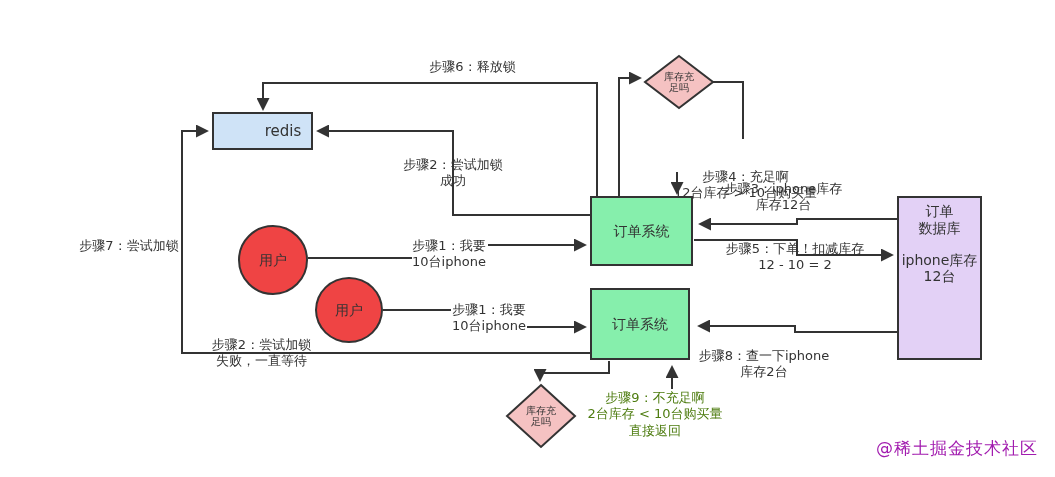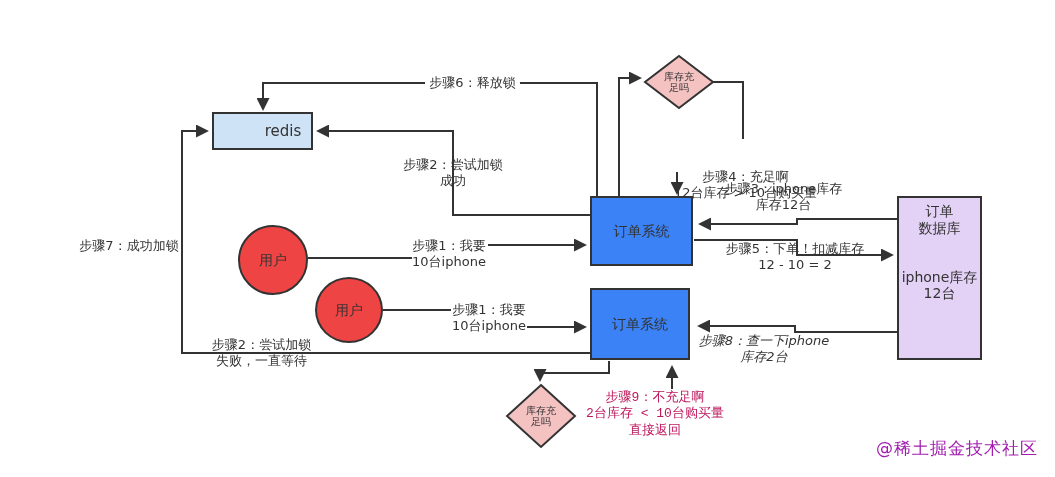--- a/index.html
+++ b/index.html
@@ -15,42 +15,42 @@
   .node{
     position:absolute;
     display:flex;align-items:center;justify-content:center;
     border:2px solid #333333;
     box-sizing:border-box;
     font-size:14px;color:#333333;
     text-align:center;white-space:pre-line;line-height:1.2;
   }
   .node-redis{background:#cfe3f7;font-size:15px;padding-left:41px;}
   .node-user{background:#ef4444;border-radius:50%;}
-  .node-order{background:#3b82f6;}
+  .node-order{background:#86efac;}
   .node-db{
     background:#e3d1f6;
     flex-direction:column;justify-content:flex-start;
   }
   .db-title{margin-top:5px;white-space:pre-line;}
-  .db-stock{margin-top:32px;white-space:pre-line;}
+  .db-stock{margin-top:15px;white-space:pre-line;}
   .diamond{position:absolute;}
   .diamond svg{position:absolute;left:0;top:0;}
   .diamond .dlabel{
     position:absolute;left:0;top:0;width:100%;height:100%;
     display:flex;align-items:center;justify-content:center;
     font-size:10px;color:#333333;text-align:center;
     white-space:pre-line;line-height:1.15;
   }
   .lbl{
     position:absolute;
     font-size:13px;color:#333333;
     text-align:center;white-space:pre-line;line-height:1.25;
   }
   .lbl-bg{background:#ffffff;}
-  .lbl-red{color:#be185d;font-family:Liberation Mono, monospace;}
+  .lbl-red{color:#4d7c0f;}
   .watermark{
     position:absolute;left:876px;top:437px;
     font-size:17px;color:#a21caf;letter-spacing:1px;
   }
 </style>
 </head>
 <body>
 
 <div class="canvas">
 
@@ -113,46 +113,46 @@
   </div>
 
   <div class="diamond" style="left:505px;top:383px;width:72px;height:66px;">
     <svg width="72" height="66">
       <polygon points="36,2 70,33 36,64 2,33" fill="#f5c2c2" stroke="#333333" stroke-width="2"></polygon>
     </svg>
     <div class="dlabel">库存充
 足吗</div>
   </div>
 
-  <div class="lbl lbl-bg" style="left:425px;top:75px;width:95px;">步骤6：释放锁</div>
+  <div class="lbl lbl-bg" style="left:425px;top:59px;width:95px;">步骤6：释放锁</div>
 
   <div class="lbl" style="left:400px;top:157px;width:106px;">步骤2：尝试加锁
 成功</div>
 
-  <div class="lbl" style="left:76px;top:238px;width:106px;">步骤7：成功加锁</div>
+  <div class="lbl" style="left:76px;top:238px;width:106px;">步骤7：尝试加锁</div>
 
   <div class="lbl" style="left:409px;top:238px;width:80px;">步骤1：我要
 10台iphone</div>
 
   <div class="lbl" style="left:449px;top:302px;width:80px;">步骤1：我要
 10台iphone</div>
 
   <div class="lbl" style="left:209px;top:337px;width:105px;">步骤2：尝试加锁
 失败，一直等待</div>
 
   <div class="lbl" style="left:668px;top:139px;width:155px;margin-top:30px;">步骤4：充足啊
 12台库存 &gt; 10台购买量</div>
 
   <div class="lbl" style="left:690px;top:181px;width:187px;">步骤3：iphone库存
 库存12台</div>
 
   <div class="lbl" style="left:720px;top:241px;width:150px;">步骤5：下单！扣减库存
 12 - 10 = 2</div>
 
-  <div class="lbl" style="left:693px;top:333px;width:142px;font-style:italic;">步骤8：查一下iphone
+  <div class="lbl" style="left:693px;top:348px;width:142px;">步骤8：查一下iphone
 库存2台</div>
 
   <div class="lbl lbl-red" style="left:560px;top:390px;width:190px;">步骤9：不充足啊
 2台库存 &lt; 10台购买量
 直接返回</div>
 
   <div class="watermark">@稀土掘金技术社区</div>
 
 </div>
 

